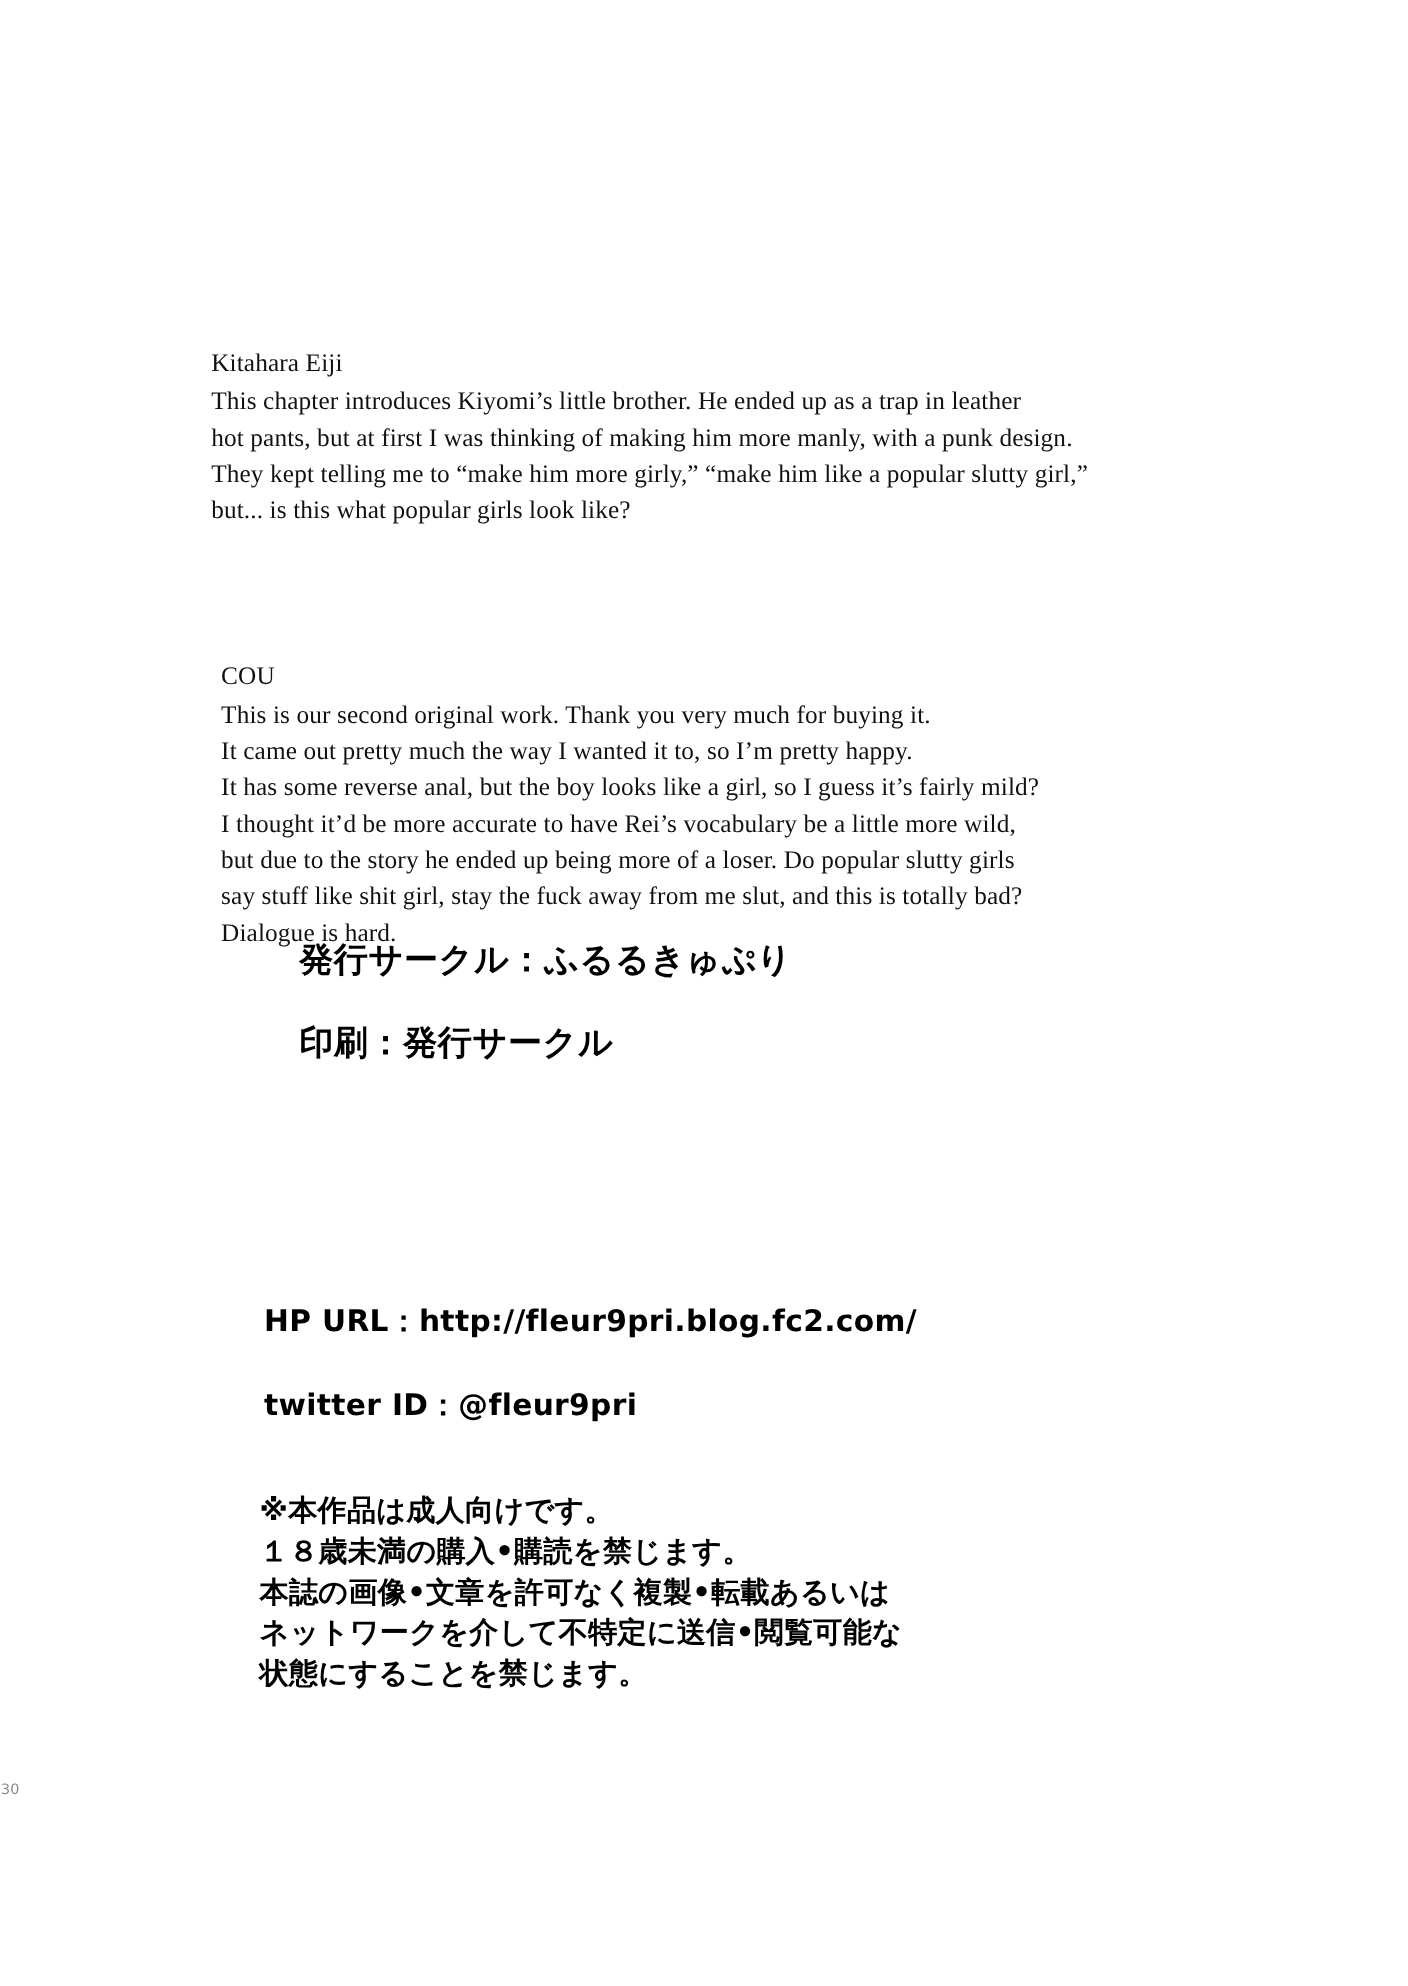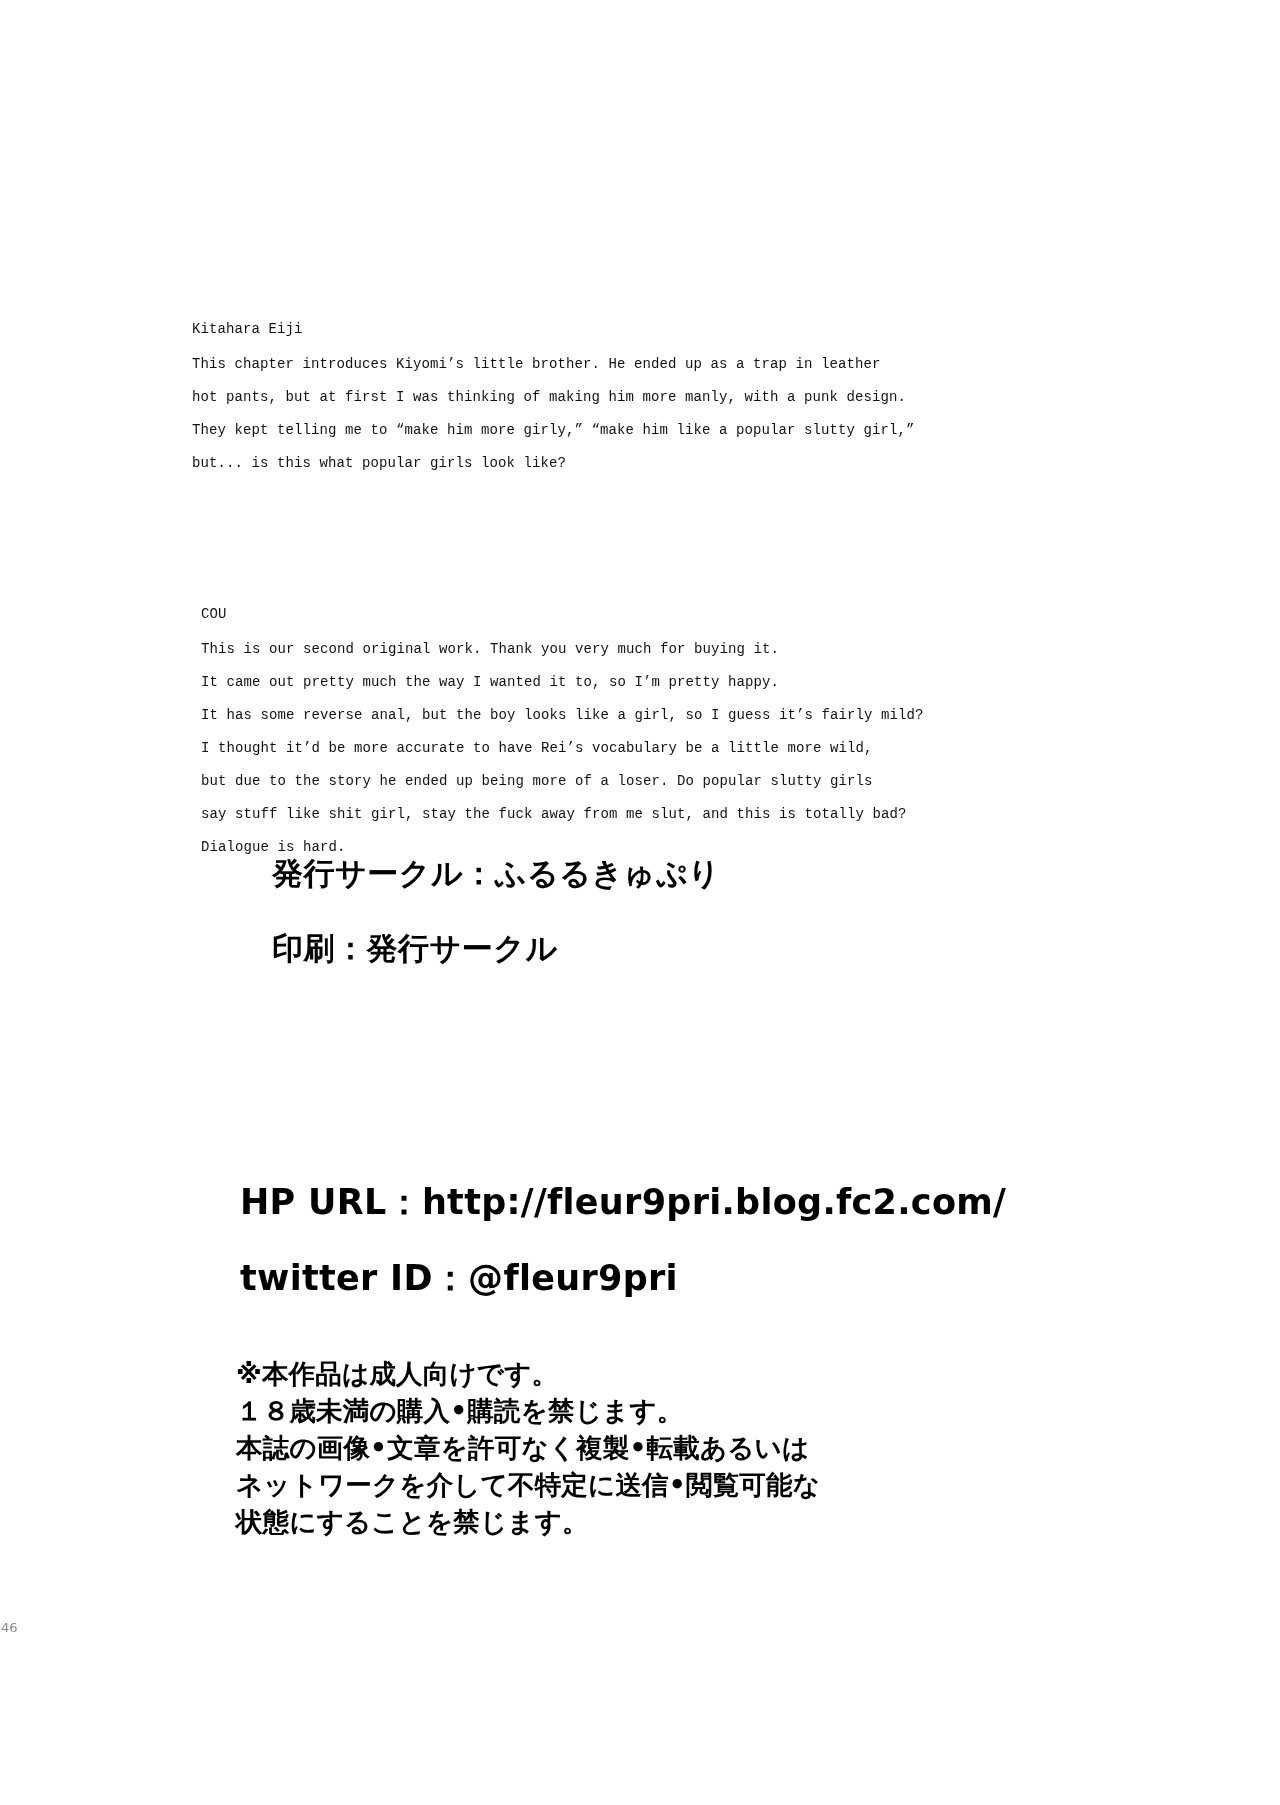--- a/index.html
+++ b/index.html
@@ -17,22 +17,22 @@
   }
 
   .page {
     position: absolute;
     inset: 0;
   }
 
   
   .afterword {
     position: absolute;
-    font-family: Liberation Mono, monospace;
-    font-size: 14px;
+    font-family: Liberation Serif, serif;
+    font-size: 23px;
     line-height: 33px;
     letter-spacing: 0.1px;
     color: #111111;
     white-space: pre-wrap;
   }
   .afterword .author {
     display: block;
     margin-bottom: 2px;
   }
 
@@ -74,21 +74,21 @@
 
   .links {
     position: absolute;
     left: 240px;
     top: 1185px;
     width: 900px;
     font-family: "DejaVu Sans", sans-serif;
     color: #000000;
   }
   .links .link-line {
-    font-size: 35px;
+    font-size: 27px;
     line-height: 34px;
     font-weight: 700;
     letter-spacing: 0.3px;
     white-space: pre;
   }
   .links .link-line.second {
     margin-top: 42px;
   }
 
   .notice {
@@ -163,15 +163,15 @@
     <div class="link-line second">twitter ID：@fleur9pri</div>
   </div>
 
   <div class="notice">※本作品は成人向けです。
 １８歳未満の購入•購読を禁じます。
 本誌の画像•文章を許可なく複製•転載あるいは
 ネットワークを介して不特定に送信•閲覧可能な
 状態にすることを禁じます。</div>
 
 
-  <div class="page-number">46</div>
+  <div class="page-number">30</div>
 
 </div>
 
 </body></html>

